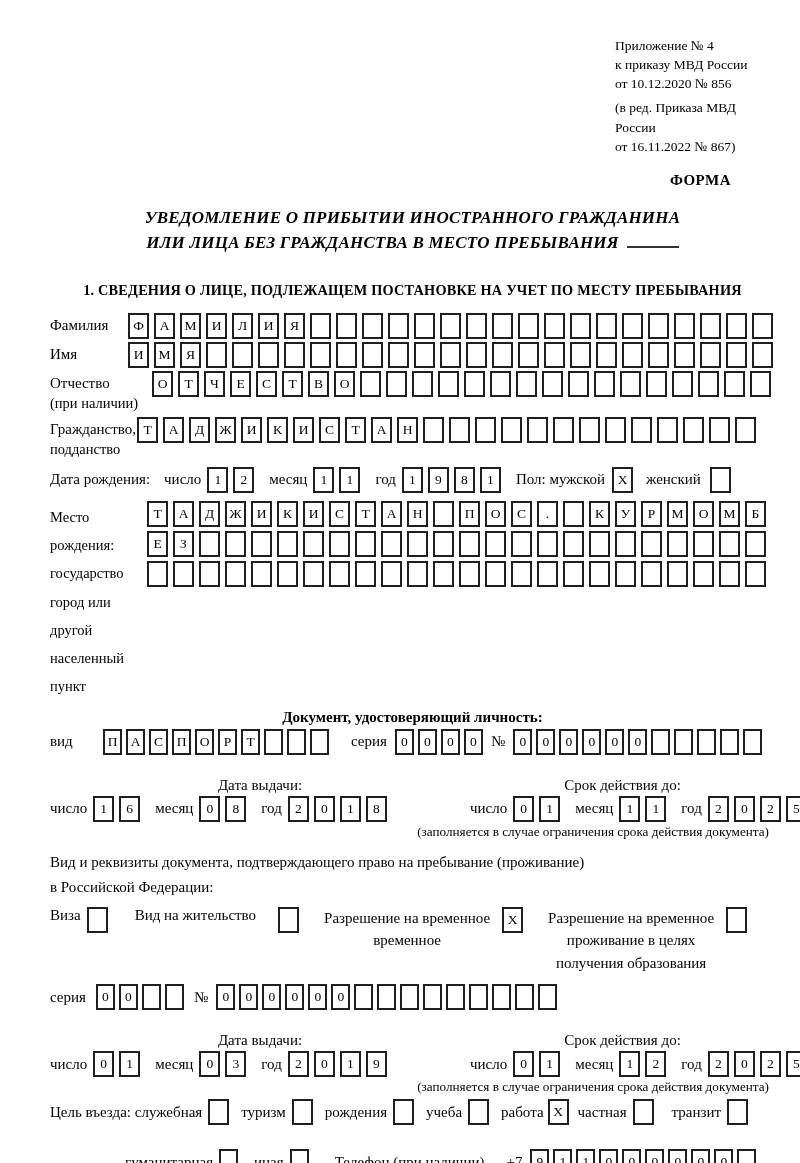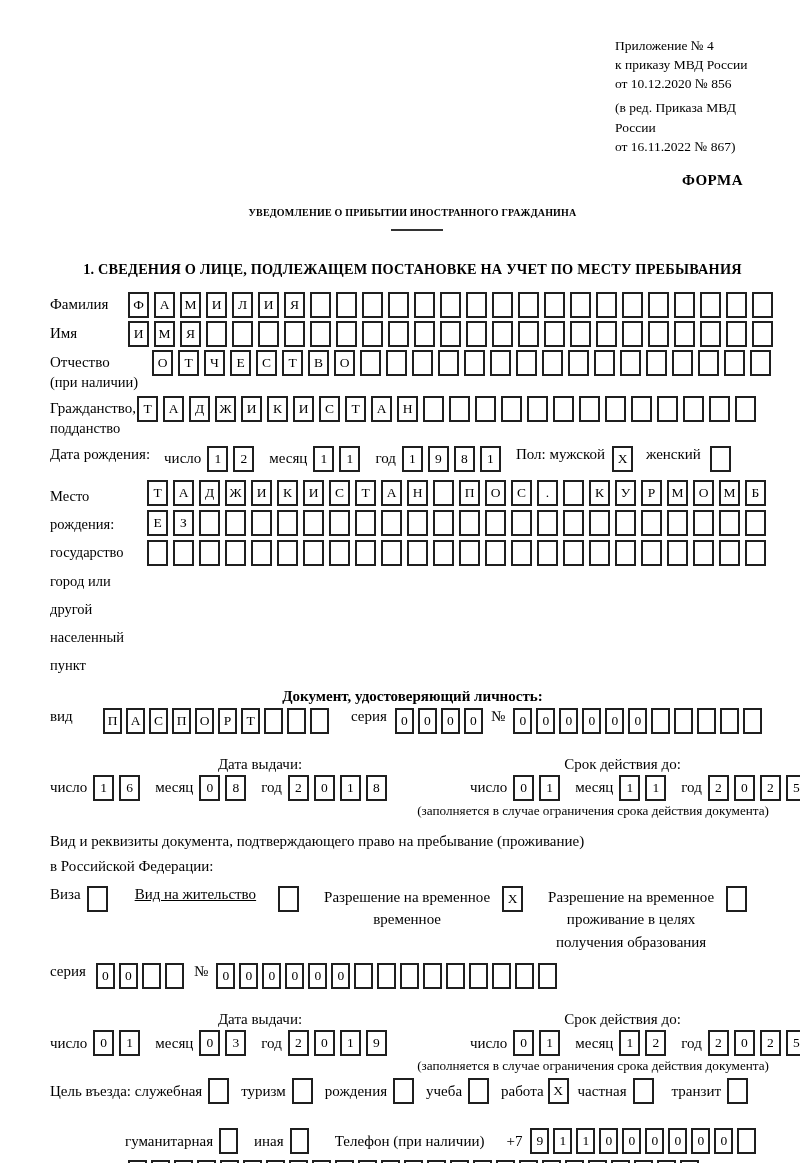--- a/index.html
+++ b/index.html
@@ -6,24 +6,24 @@
   html,body { background:#ffffff; }
   body {
     width:800px; height:1163px; position:relative; overflow:hidden;
     color:#000; font-family:"Liberation Serif", serif; font-size:15px;
   }
   .page { padding:36px 25px 0 50px; }
 
   
   .top-right { margin-left:565px; font-size:13.5px; line-height:1.42; }
   .top-right .gap { margin-top:5px; }
-  .forma { text-align:right; font-weight:bold; font-size:15px; margin:16px 32px 0 0; letter-spacing:.5px; }
+  .forma { text-align:right; font-weight:bold; font-size:15px; margin:16px 44px 0 0; letter-spacing:.5px; }
 
   
-  .title { text-align:center; font-weight:bold; font-size:10px; line-height:1.5; margin-top:16px; letter-spacing:.2px; }
+  .title { text-align:center; font-weight:bold; font-size:17px; line-height:1.5; margin-top:16px; letter-spacing:.2px;font-style:italic; }
   .blank-line { display:inline-block; width:52px; border-bottom:2px solid #333; height:1em; vertical-align:baseline; margin-left:8px; }
   .section-h { text-align:center; font-weight:bold; font-size:14.3px; margin-top:26px; letter-spacing:.2px; }
 
   
   .cells { display:inline-flex; flex:none; }
   .cell {
     flex:none; width:21px; height:26px; border:2px solid #1f1f1f; margin-right:5px;
     display:inline-flex; align-items:center; justify-content:center;
     font-size:13.5px; background:#fff;
   }
@@ -53,21 +53,21 @@
 
   
   .permits { display:flex; align-items:flex-start; margin-top:6px; }
   .permits .cbwrap { flex:none; margin:0 6px; padding-top:0; }
   .plabel-multi { text-align:center; line-height:1.5; }
 
   .purpose-row { display:flex; align-items:center; margin-top:4px; flex-wrap:nowrap; }
   .purpose-row > span { flex:none; }
   .purpose-row .cbwrap { margin:0 7px 0 6px; }
 
-  .inline-mid { display:flex; align-items:flex-start;font-family:Liberation Serif, serif; }
+  .inline-mid { display:flex; align-items:center;font-family:Liberation Serif, serif; }
 
   
   .block { display:flex; margin-top:8px; }
   .block .lab { flex:none; font-size:14.5px; line-height:1.95; padding-top:2px; }
   .block .rows .cells { margin-bottom:4px; }
 </style>
 </head>
 <body>
 
 <div class="page">
@@ -77,21 +77,21 @@
     <div>к приказу МВД России</div>
     <div>от 10.12.2020 № 856</div>
     <div class="gap">(в ред. Приказа МВД России</div>
     <div>от 16.11.2022 № 867)</div>
   </div>
 
   <div class="forma">ФОРМА</div>
 
   <div class="title">
     <div>УВЕДОМЛЕНИЕ О ПРИБЫТИИ ИНОСТРАННОГО ГРАЖДАНИНА</div>
-    <div><span class="blank-line"></span></div>
+    <div><span>ИЛИ ЛИЦА БЕЗ ГРАЖДАНСТВА В МЕСТО ПРЕБЫВАНИЯ</span><span class="blank-line"></span></div>
   </div>
 
   <div class="section-h">1. СВЕДЕНИЯ О ЛИЦЕ, ПОДЛЕЖАЩЕМ ПОСТАНОВКЕ НА УЧЕТ ПО МЕСТУ ПРЕБЫВАНИЯ</div>
 
   <div class="row mt14">
     <span class="label w78">Фамилия</span>
     <span class="cells">
         <span class="cell">Ф</span>
         <span class="cell">А</span>
         <span class="cell">М</span>
@@ -425,21 +425,21 @@
   <div class="para">
     <div>Вид и реквизиты документа, подтверждающего право на пребывание (проживание)</div>
     <div>в Российской Федерации:</div>
   </div>
 
   <div class="permits">
     <span>Виза</span>
     <span class="cbwrap cells">
         <span class="cell"></span>
       </span>
-    <span style="margin-left:16px;text-decoration:underline;">Вид на жительство</span>
+    <span style="margin-left:16px;">Вид на жительство</span>
     <span class="cbwrap cells" style="margin-left:22px;">
         <span class="cell"></span>
       </span>
     <span class="plabel-multi" style="margin-left:14px;">
       <span>Разрешение на временное</span><br>
       <span>временное</span>
     </span>
     <span class="cbwrap cells" style="margin-left:12px;">
         <span class="cell">X</span>
       </span>

